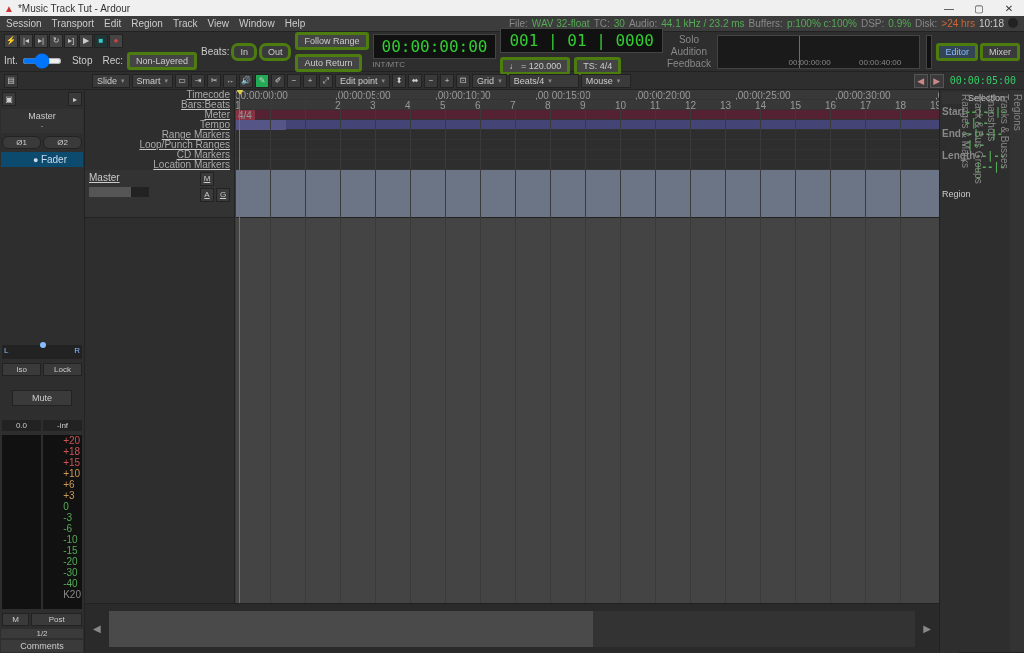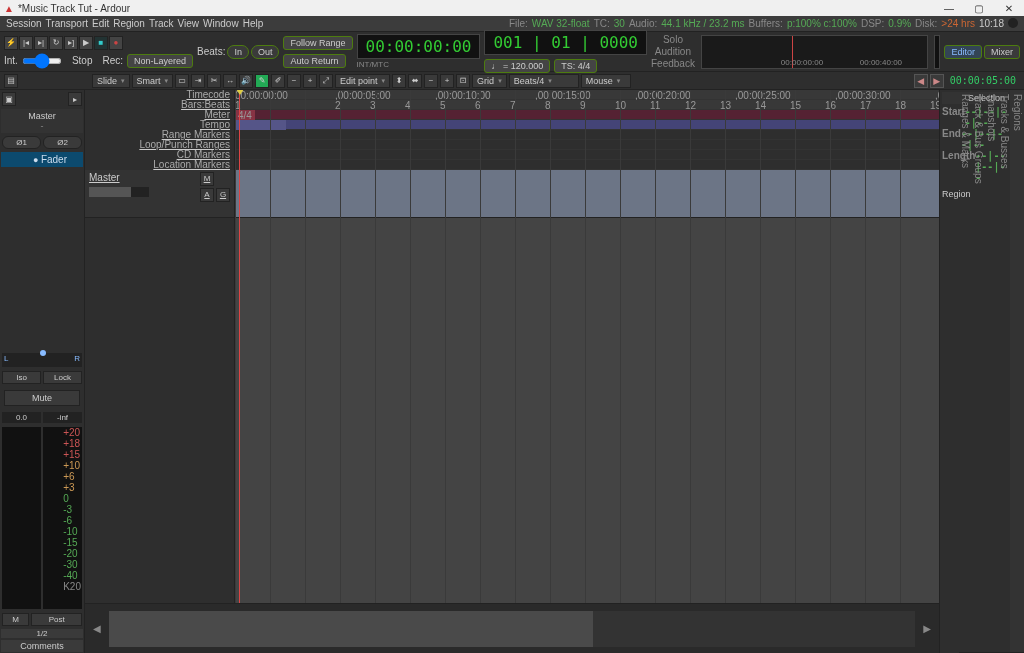--- a/index.html
+++ b/index.html
@@ -3,33 +3,33 @@
 <meta charset="utf-8">
 <style>
 * { box-sizing: border-box; margin: 0; padding: 0; font-family: "Segoe UI", Tahoma, sans-serif; font-size: 10px; }
 body { background: #3a3a3a; color: #ccc; width: 1024px; height: 653px; overflow: hidden; }
 
 .titlebar { height: 16px; background: #f0f0f0; display: flex; align-items: center; color: #333; font-size: 10px; padding-left: 4px; }
 .titlebar .logo { color: #c33; font-weight: bold; margin-right: 4px; }
 .titlebar .spacer { flex: 1; }
 .titlebar .winbtn { width: 30px; text-align: center; color: #333; cursor: pointer; }
 
-.menubar { height: 16px; background: #3c3c3c; display: flex; align-items: center; gap: 4px; padding: 0 6px; border-bottom: 1px solid #222; }
+.menubar { height: 16px; background: #3c3c3c; display: flex; align-items: center; gap: 10px; padding: 0 6px; border-bottom: 1px solid #222; }
 .menubar span { color: #ccc; cursor: pointer; }
 .menubar .right { margin-left: auto; display: flex; gap: 4px; font-size: 9px; }
 .menubar .right .lbl { color: #888; }
 .menubar .right .val-g { color: #5a5; }
 .menubar .right .val-o { color: #c63; }
 .menubar .right .sq { width:10px; height:10px; background:#222; border-radius:50%; }
 
 .transport { height: 40px; background: #2e2e2e; display: flex; align-items: center; gap: 4px; padding: 2px 4px; border-bottom: 1px solid #222; }
 .tbtn { width: 14px; height: 14px; background: #444; border: 1px solid #222; display: inline-flex; align-items: center; justify-content: center; color: #ccc; font-size: 8px; cursor: pointer; }
 .tbtn.stop { background: #233; color: #3cc; }
 .tbtn.rec { color: #c44; }
-.txtbtn { padding: 1px 6px; background: #444; border: 1px solid #4d7c0f; color: #ccc; border-radius: 3px; cursor: pointer; font-size: 9px; }
+.txtbtn { padding: 1px 6px; background: #444; border: 3px solid #4d7c0f; color: #ccc; border-radius: 3px; cursor: pointer; font-size: 9px; }
 .txtbtn.pill { border-radius: 7px; background: #3a3a3a; }
 .bigtime { background: #111; color: #3c3; font-family: monospace; font-size: 16px; padding: 2px 8px; border: 1px solid #444; }
 .subtime { color: #888; font-size: 8px; margin-top: 1px; }
 .tcol { display: flex; flex-direction: column; align-items: flex-start; }
 .vstack { display: flex; flex-direction: column; gap: 1px; font-size: 8px; color: #888; align-items: center; }
 .minimap { flex: 1; height: 34px; background: #1a1a1a; border: 1px solid #444; position: relative; margin: 0 2px; }
 .minimap .play { position: absolute; left: 40%; top:0; bottom:0; width:1px; background:#c44; }
 .minimap .tlabel { position:absolute; bottom:1px; color:#888; font-size:8px; }
 .rightbtns { display: flex; flex-direction: row; gap: 2px; }
 .rightbtns .txtbtn { background: #3a3a3a; }
@@ -53,21 +53,21 @@
 .leftpanel .master .name { text-align:center; font-size:9px; }
 .leftpanel .outs { display:flex; gap:2px; padding:2px; }
 .leftpanel .obut { flex:1; background:#3a3a3a; border:1px solid #222; text-align:center; padding:1px; font-size:8px; border-radius:6px; }
 .leftpanel .fader { background:#0c4a6e; padding:2px 16px; font-size:9px; color:#cde; margin:1px;text-align:right; }
 .leftpanel .pan { height:14px; background:#222; margin:2px; position:relative; }
 .leftpanel .pan .L { position:absolute; left:2px; top:1px; font-size:8px; color:#8bf; }
 .leftpanel .pan .R { position:absolute; right:2px; top:1px; font-size:8px; color:#8bf; }
 .leftpanel .pan .dot { position:absolute; left:48%; top:-3px; width:6px; height:6px; background:#8bf; border-radius:50%; }
 .leftpanel .mbtns { display:flex; gap:2px; padding:2px; }
 .leftpanel .mb { flex:1; background:#3a3a3a; text-align:center; font-size:8px; padding:1px; border:1px solid #222; }
-.leftpanel .mute { text-align:center; background:#3a3a3a; margin:4px; padding:2px; border:1px solid #222; font-size:9px; }
+.leftpanel .mute { text-align:center; background:#3a3a3a; margin:12px; padding:2px; border:1px solid #222; font-size:9px; }
 .leftpanel .nums { display:flex; gap:2px; padding:2px; }
 .leftpanel .nn { flex:1; background:#222; text-align:center; font-size:8px; padding:1px; }
 .leftpanel .meters { flex:1; display:flex; padding:2px; gap:2px; min-height:120px; }
 .leftpanel .meter { flex:1; background:#111; position:relative; }
 .leftpanel .meter .scale { position:absolute; right:1px; top:0; bottom:0; display:flex; flex-direction:column; justify-content:flex-start; font-size:6px; }
 .leftpanel .meter .scale span.hot { color:#c55; }
 .leftpanel .meter .scale span.warm { color:#c95; }
 .leftpanel .meter .scale span.ok { color:#5a5; }
 .leftpanel .bbtns { display:flex; gap:2px; padding:2px; }
 .leftpanel .frac { text-align:center; background:#3a3a3a; margin:1px; font-size:8px; }

